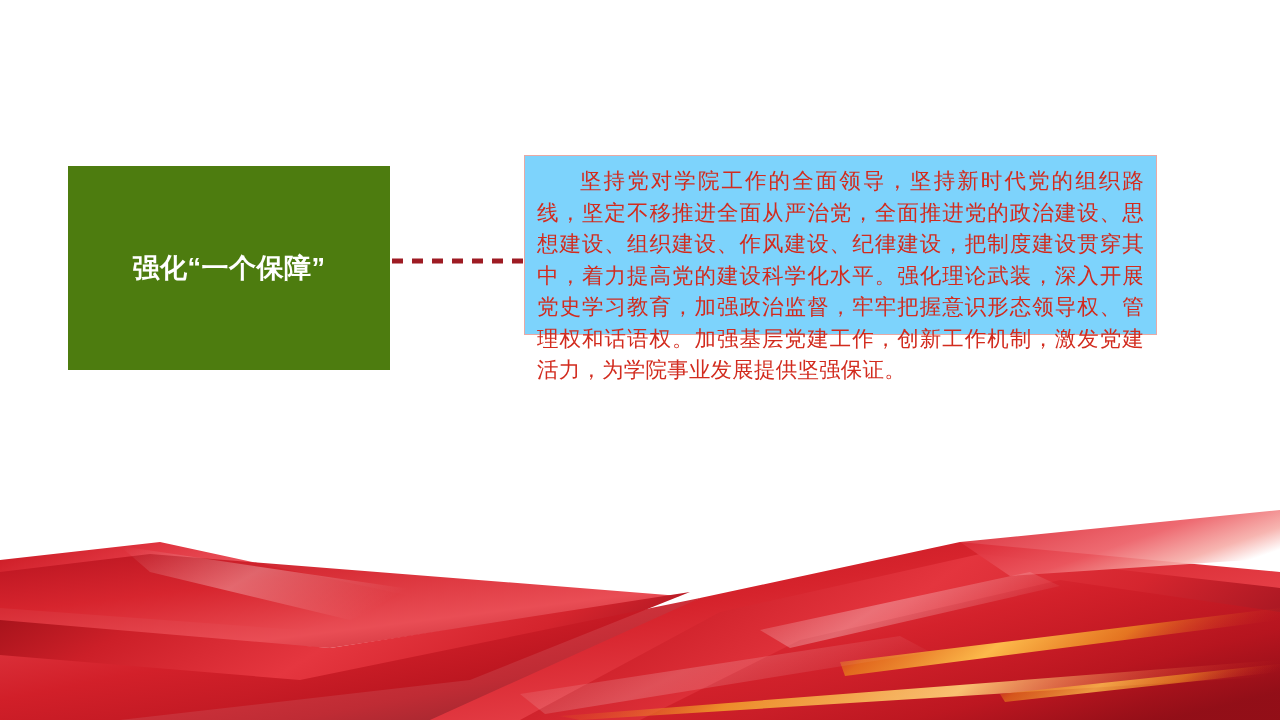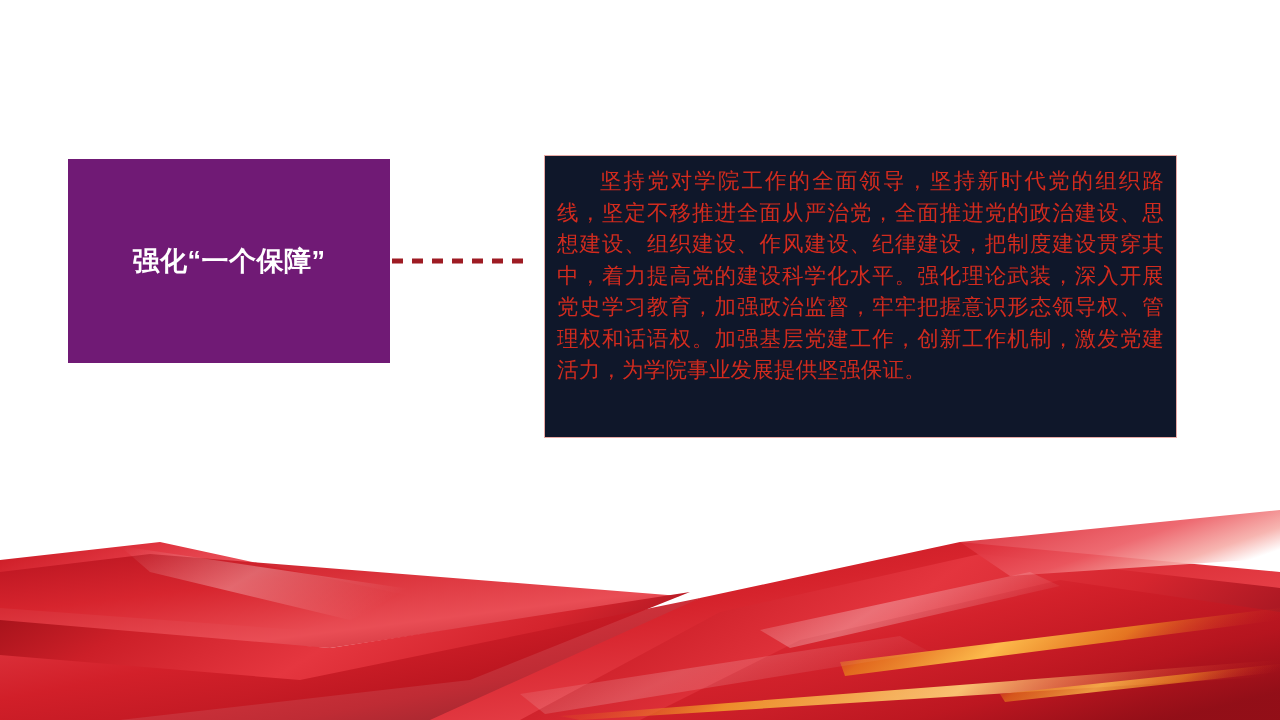--- a/index.html
+++ b/index.html
@@ -18,24 +18,24 @@
     width: 1280px;
     height: 720px;
     background: #ffffff;
     overflow: hidden;
   }
 
   
   #label-box {
     position: absolute;
     left: 68px;
-    top: 159px;
+    top: 166px;
     width: 322px;
     height: 204px;
-    background: #701a75;
+    background: #4d7c0f;
     display: flex;
     align-items: center;
     justify-content: center;
     box-sizing: border-box;
   }
   #label-box-text {
     color: #ffffff;
     font-size: 27px;
     font-weight: 700;
     letter-spacing: 0.5px;
@@ -50,27 +50,27 @@
     position: absolute;
     left: 390px;
     top: 256px;
     width: 136px;
     height: 10px;
   }
 
   
   #content-box {
     position: absolute;
-    left: 544px;
+    left: 524px;
     top: 155px;
     width: 633px;
-    height: 283px;
+    height: 180px;
     border: 1.5px solid #E8A9A4;
     box-sizing: border-box;
-    background: #0f172a;
+    background: #7dd3fc;
     padding: 10px 12px 8px 12px;
   }
   #content-text {
     color: #D22B1E;
     font-size: 21.5px;
     line-height: 31.5px;
     text-align: justify;
     text-justify: inter-ideograph;
     text-indent: 2em;
     font-weight: 400;

